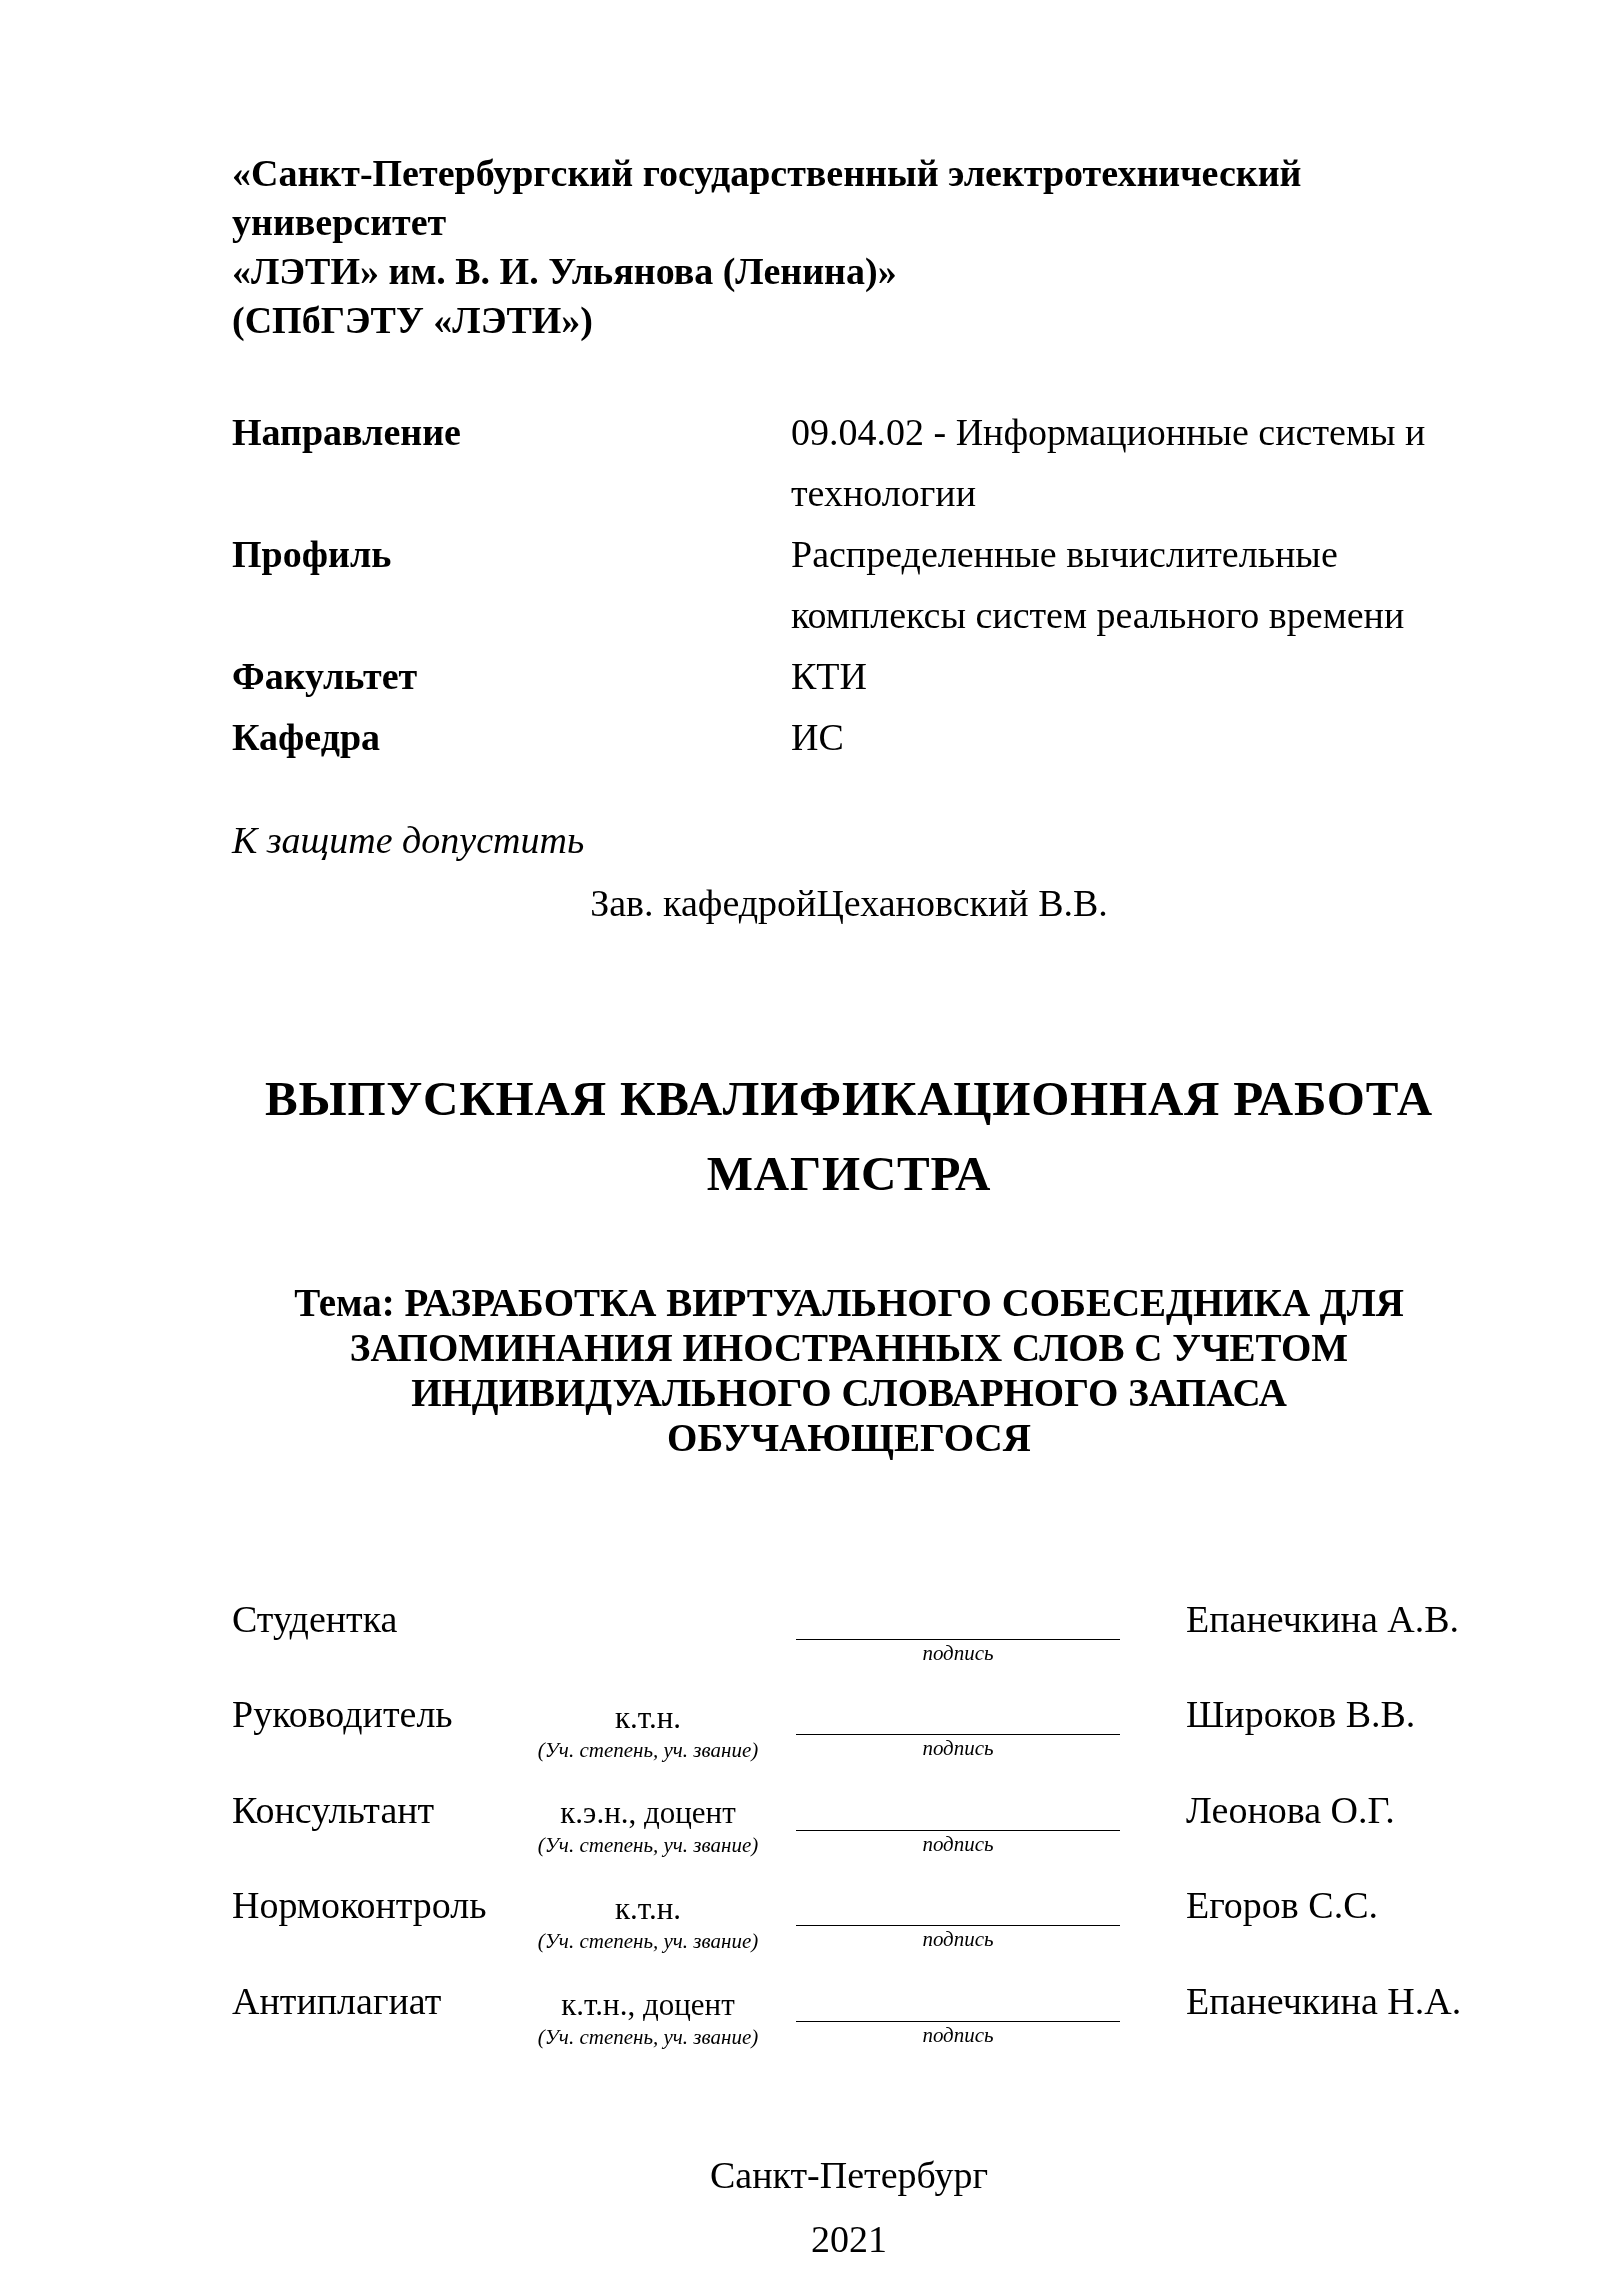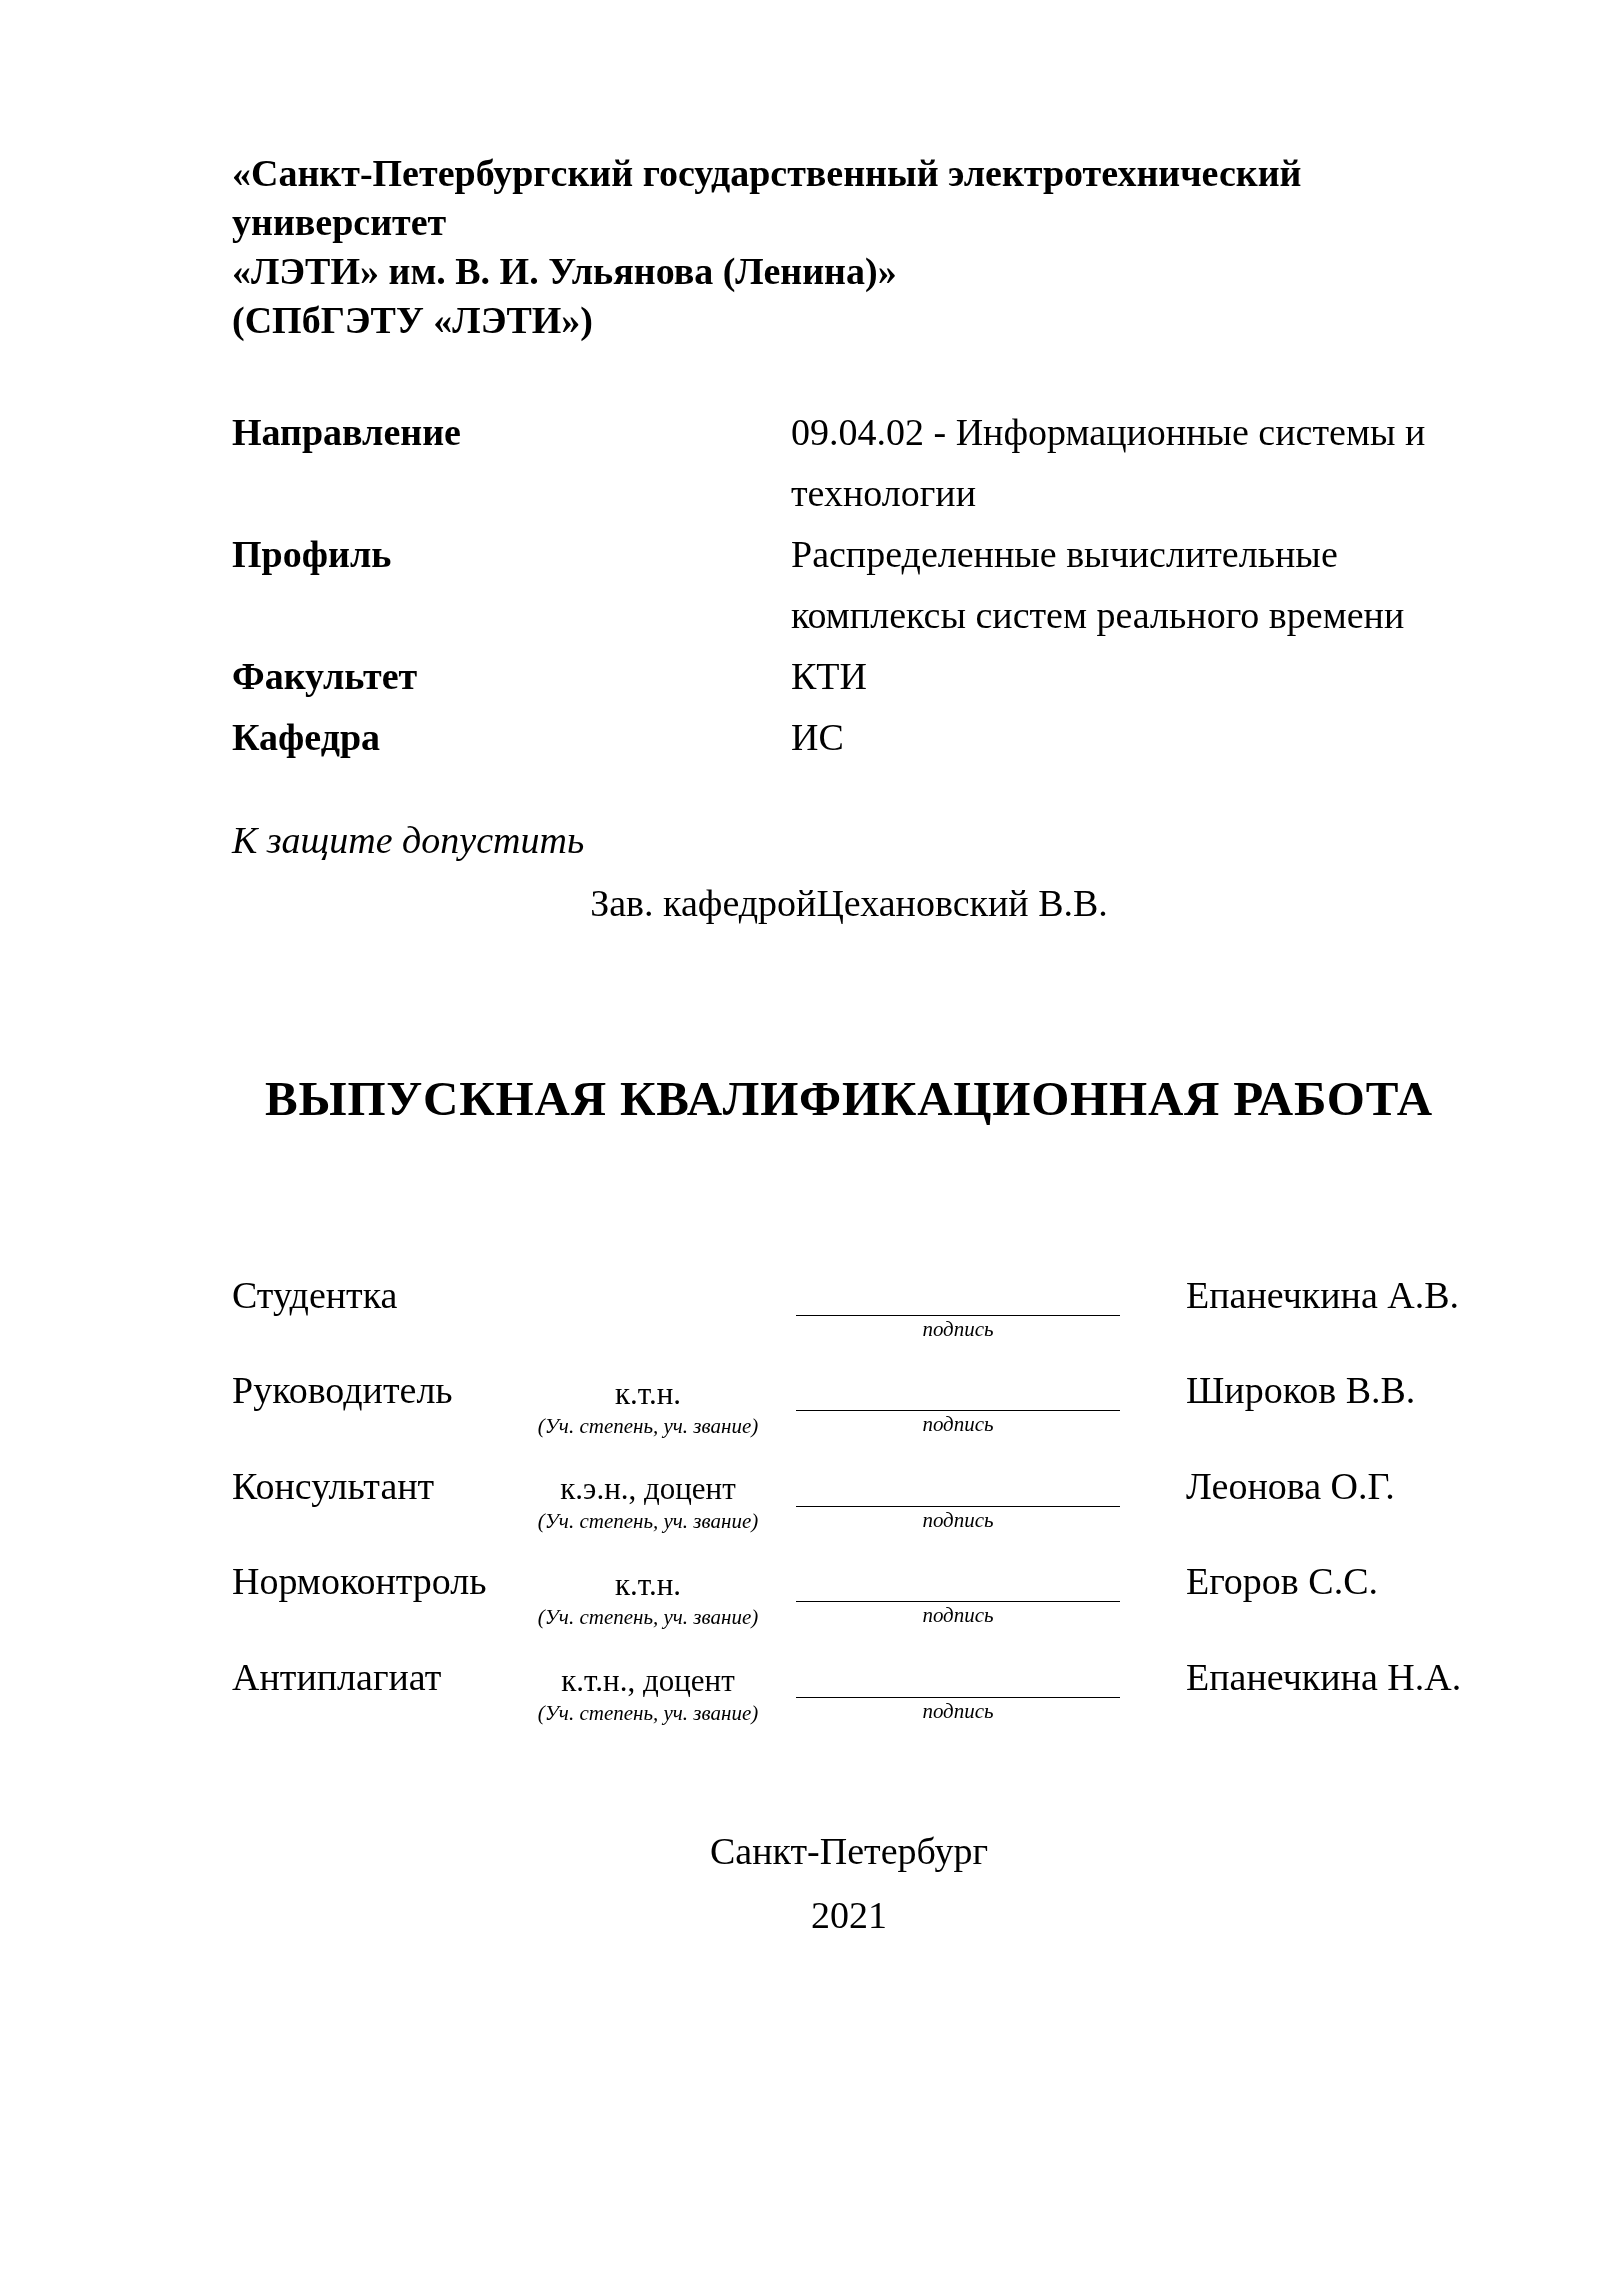--- a/index.html
+++ b/index.html
@@ -156,22 +156,26 @@
   <div class="admit-block">
     <div class="admit-line">К защите допустить</div>
     <div class="admit-row">
       <span>Зав. кафедрой</span>
       <span>Цехановский В.В.</span>
     </div>
   </div>
 
   <div class="main-title">
     <div>ВЫПУСКНАЯ КВАЛИФИКАЦИОННАЯ РАБОТА</div>
-  </div>
-
+    <div>МАГИСТРА</div>
+  </div>
+
+  <div class="theme-block">
+    <span class="theme-inner">Тема: РАЗРАБОТКА ВИРТУАЛЬНОГО СОБЕСЕДНИКА ДЛЯ ЗАПОМИНАНИЯ ИНОСТРАННЫХ СЛОВ С УЧЕТОМ ИНДИВИДУАЛЬНОГО СЛОВАРНОГО ЗАПАСА ОБУЧАЮЩЕГОСЯ</span>
+  </div>
 
   <div class="sig-block">
 
     <div class="sig-row">
       <div class="sig-role">Студентка</div>
       <div class="sig-degree-cell">
         <div class="sig-degree"></div>
         <div class="sig-degree-caption"></div>
       </div>
       <div class="sig-line-cell">

